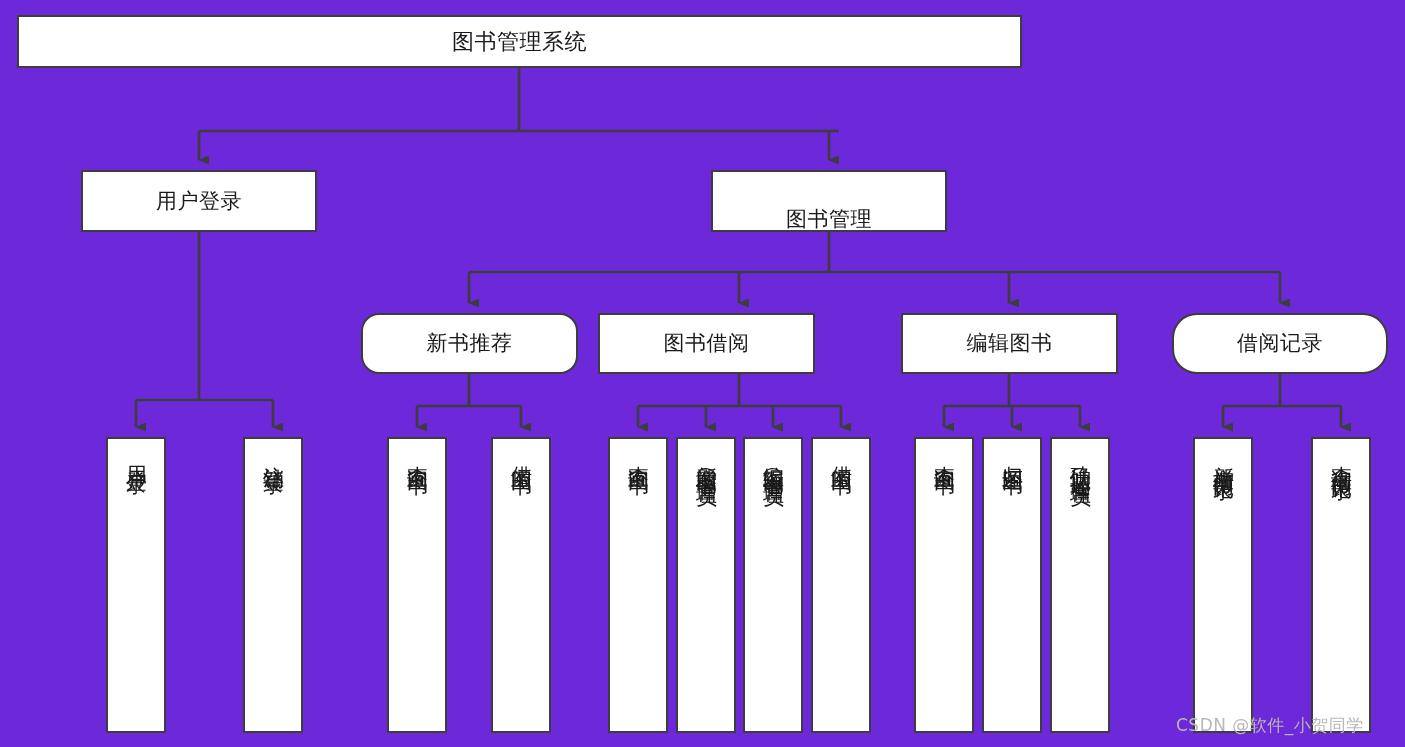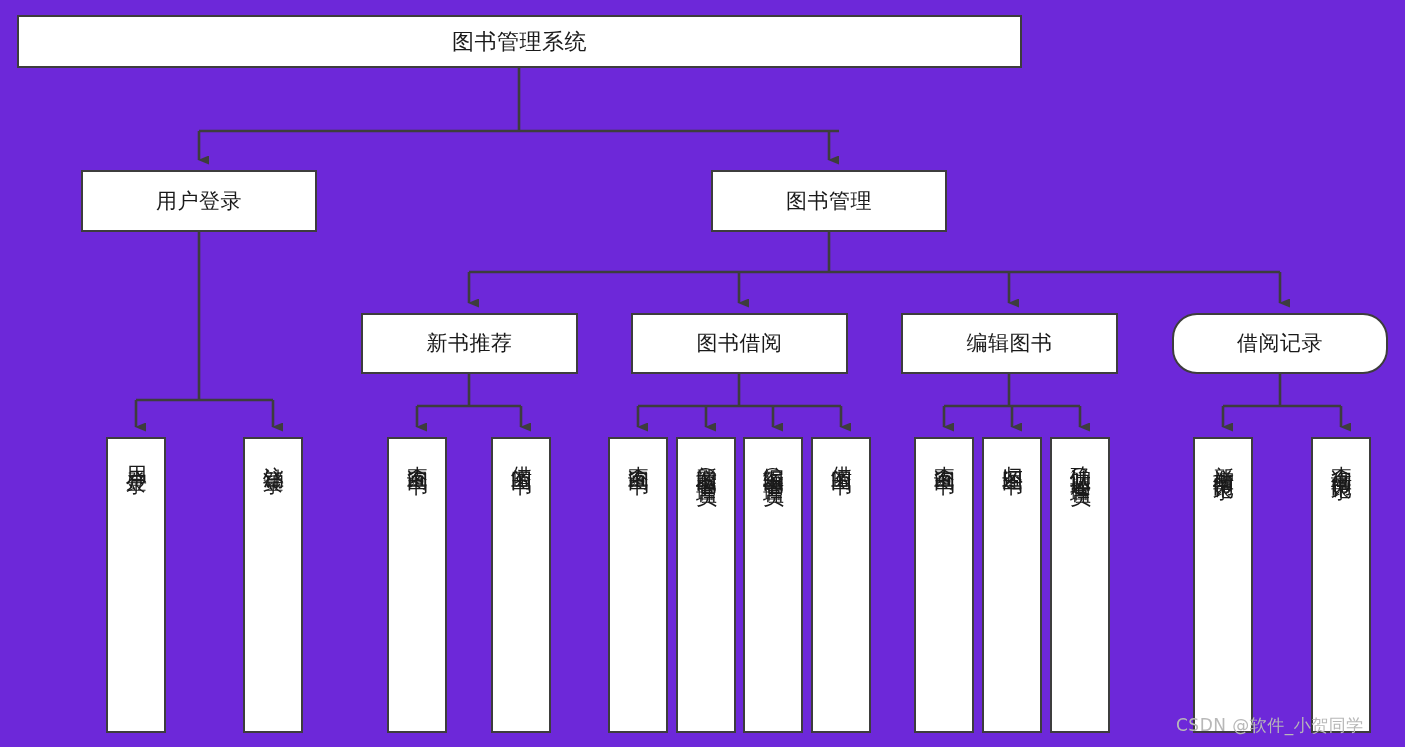--- a/index.html
+++ b/index.html
@@ -121,28 +121,28 @@
     </g>
   </svg>
 
   <div class="node horizontal root" style="left:17px; top:15px; width:1005px; height:53px;">
     <span class="node-label">图书管理系统</span>
   </div>
 
   <div class="node horizontal" style="left:81px; top:170px; width:236px; height:62px;">
     <span class="node-label">用户登录</span>
   </div>
-  <div class="node horizontal" style="left:711px; top:170px; width:236px; height:62px;">
+  <div class="node horizontal" style="left:711px; top:170px; width:236px; height:62px;align-items:flex-end;">
     <span class="node-label">图书管理</span>
   </div>
 
-  <div class="node horizontal" style="left:361px; top:313px; width:217px; height:61px;">
+  <div class="node horizontal" style="left:361px; top:313px; width:217px; height:61px;border-radius:18px;">
     <span class="node-label">新书推荐</span>
   </div>
-  <div class="node horizontal" style="left:631px; top:313px; width:217px; height:61px;">
+  <div class="node horizontal" style="left:598px; top:313px; width:217px; height:61px;">
     <span class="node-label">图书借阅</span>
   </div>
   <div class="node horizontal" style="left:901px; top:313px; width:217px; height:61px;">
     <span class="node-label">编辑图书</span>
   </div>
   <div class="node horizontal" style="left:1172px; top:313px; width:216px; height:61px;border-radius:25px;">
     <span class="node-label">借阅记录</span>
   </div>
 
   <div class="node vertical" style="left:106px; top:437px; width:60px; height:296px;">

